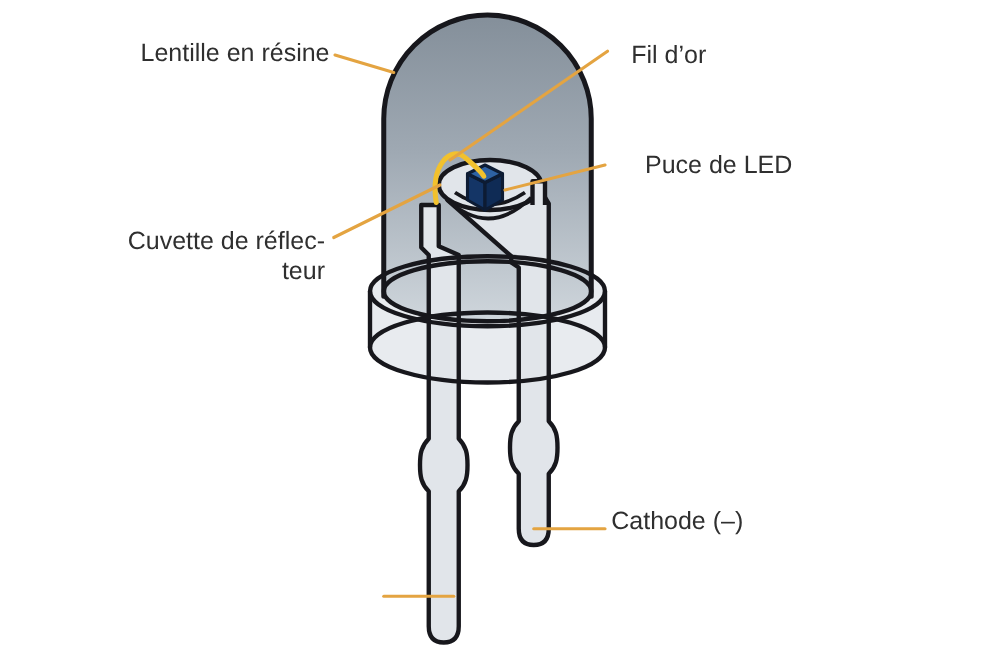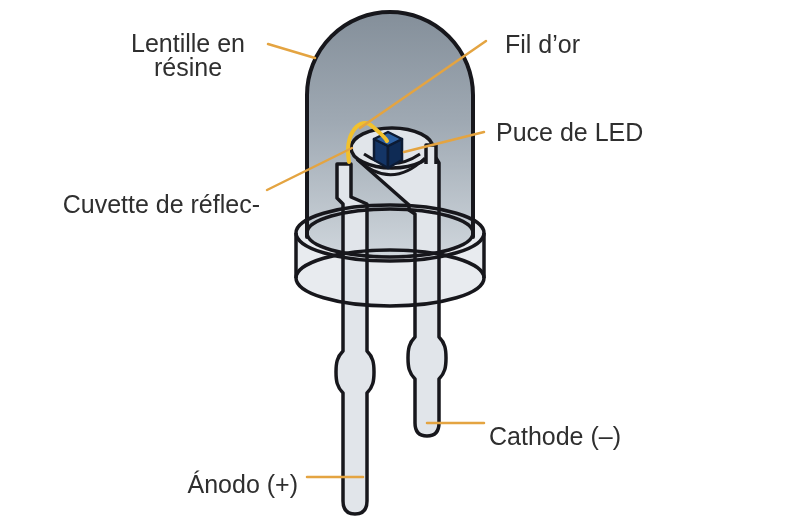--- a/index.html
+++ b/index.html
@@ -4,32 +4,32 @@
 <style>
   html,body{margin:0;padding:0;background:#FFFFFF;}
   #stage{
     position:relative;width:798px;height:525px;overflow:hidden;
     background:#FFFFFF;
     font-family:"Liberation Sans", sans-serif;
   }
   #stage svg{position:absolute;left:0;top:0;}
   .lbl{
     position:absolute;
-    font-size:25px;
+    font-size:20px;
     line-height:24px;
     color:#2F2F2F;
     white-space:nowrap;
   }
-  .lbl.align-right{text-align:right;white-space:normal;margin-top:11px;}
+  .lbl.align-right{text-align:right;white-space:normal;}
   .lbl.align-center{text-align:center;white-space:normal;}
   #label-lens{left:103px;top:31px;width:170px;}
   #label-goldwire{left:505px;top:32px;}
-  #label-chip{left:496px;top:120px;}
+  #label-chip{left:516px;top:120px;}
   #label-cup{left:60px;top:181px;width:200px;}
-  #label-cathode{left:489px;top:424px;}
+  #label-cathode{left:489px;top:405px;}
   #label-anode{left:168px;top:461px;width:130px;}
 </style>
 </head>
 <body>
 
 <div id="stage">
 
   <svg width="798" height="525" viewBox="0 0 798 525">
     <defs>
       <linearGradient id="domeGrad" x1="0" y1="0" x2="0" y2="1">
@@ -98,19 +98,19 @@
   <div class="lbl align-center" id="label-lens">
     <div>Lentille en résine</div>
   </div>
 
   <div class="lbl" id="label-goldwire">Fil d’or</div>
 
   <div class="lbl" id="label-chip">Puce de LED</div>
 
   <div class="lbl align-right" id="label-cup">
     <div>Cuvette de réflec-</div>
+    <div>teur</div>
   </div>
 
   <div class="lbl" id="label-cathode">Cathode (–)</div>
 
-  <div class="lbl align-right" id="label-anode">Ánodo (+)</div>
 
 </div>
 
 </body></html>

